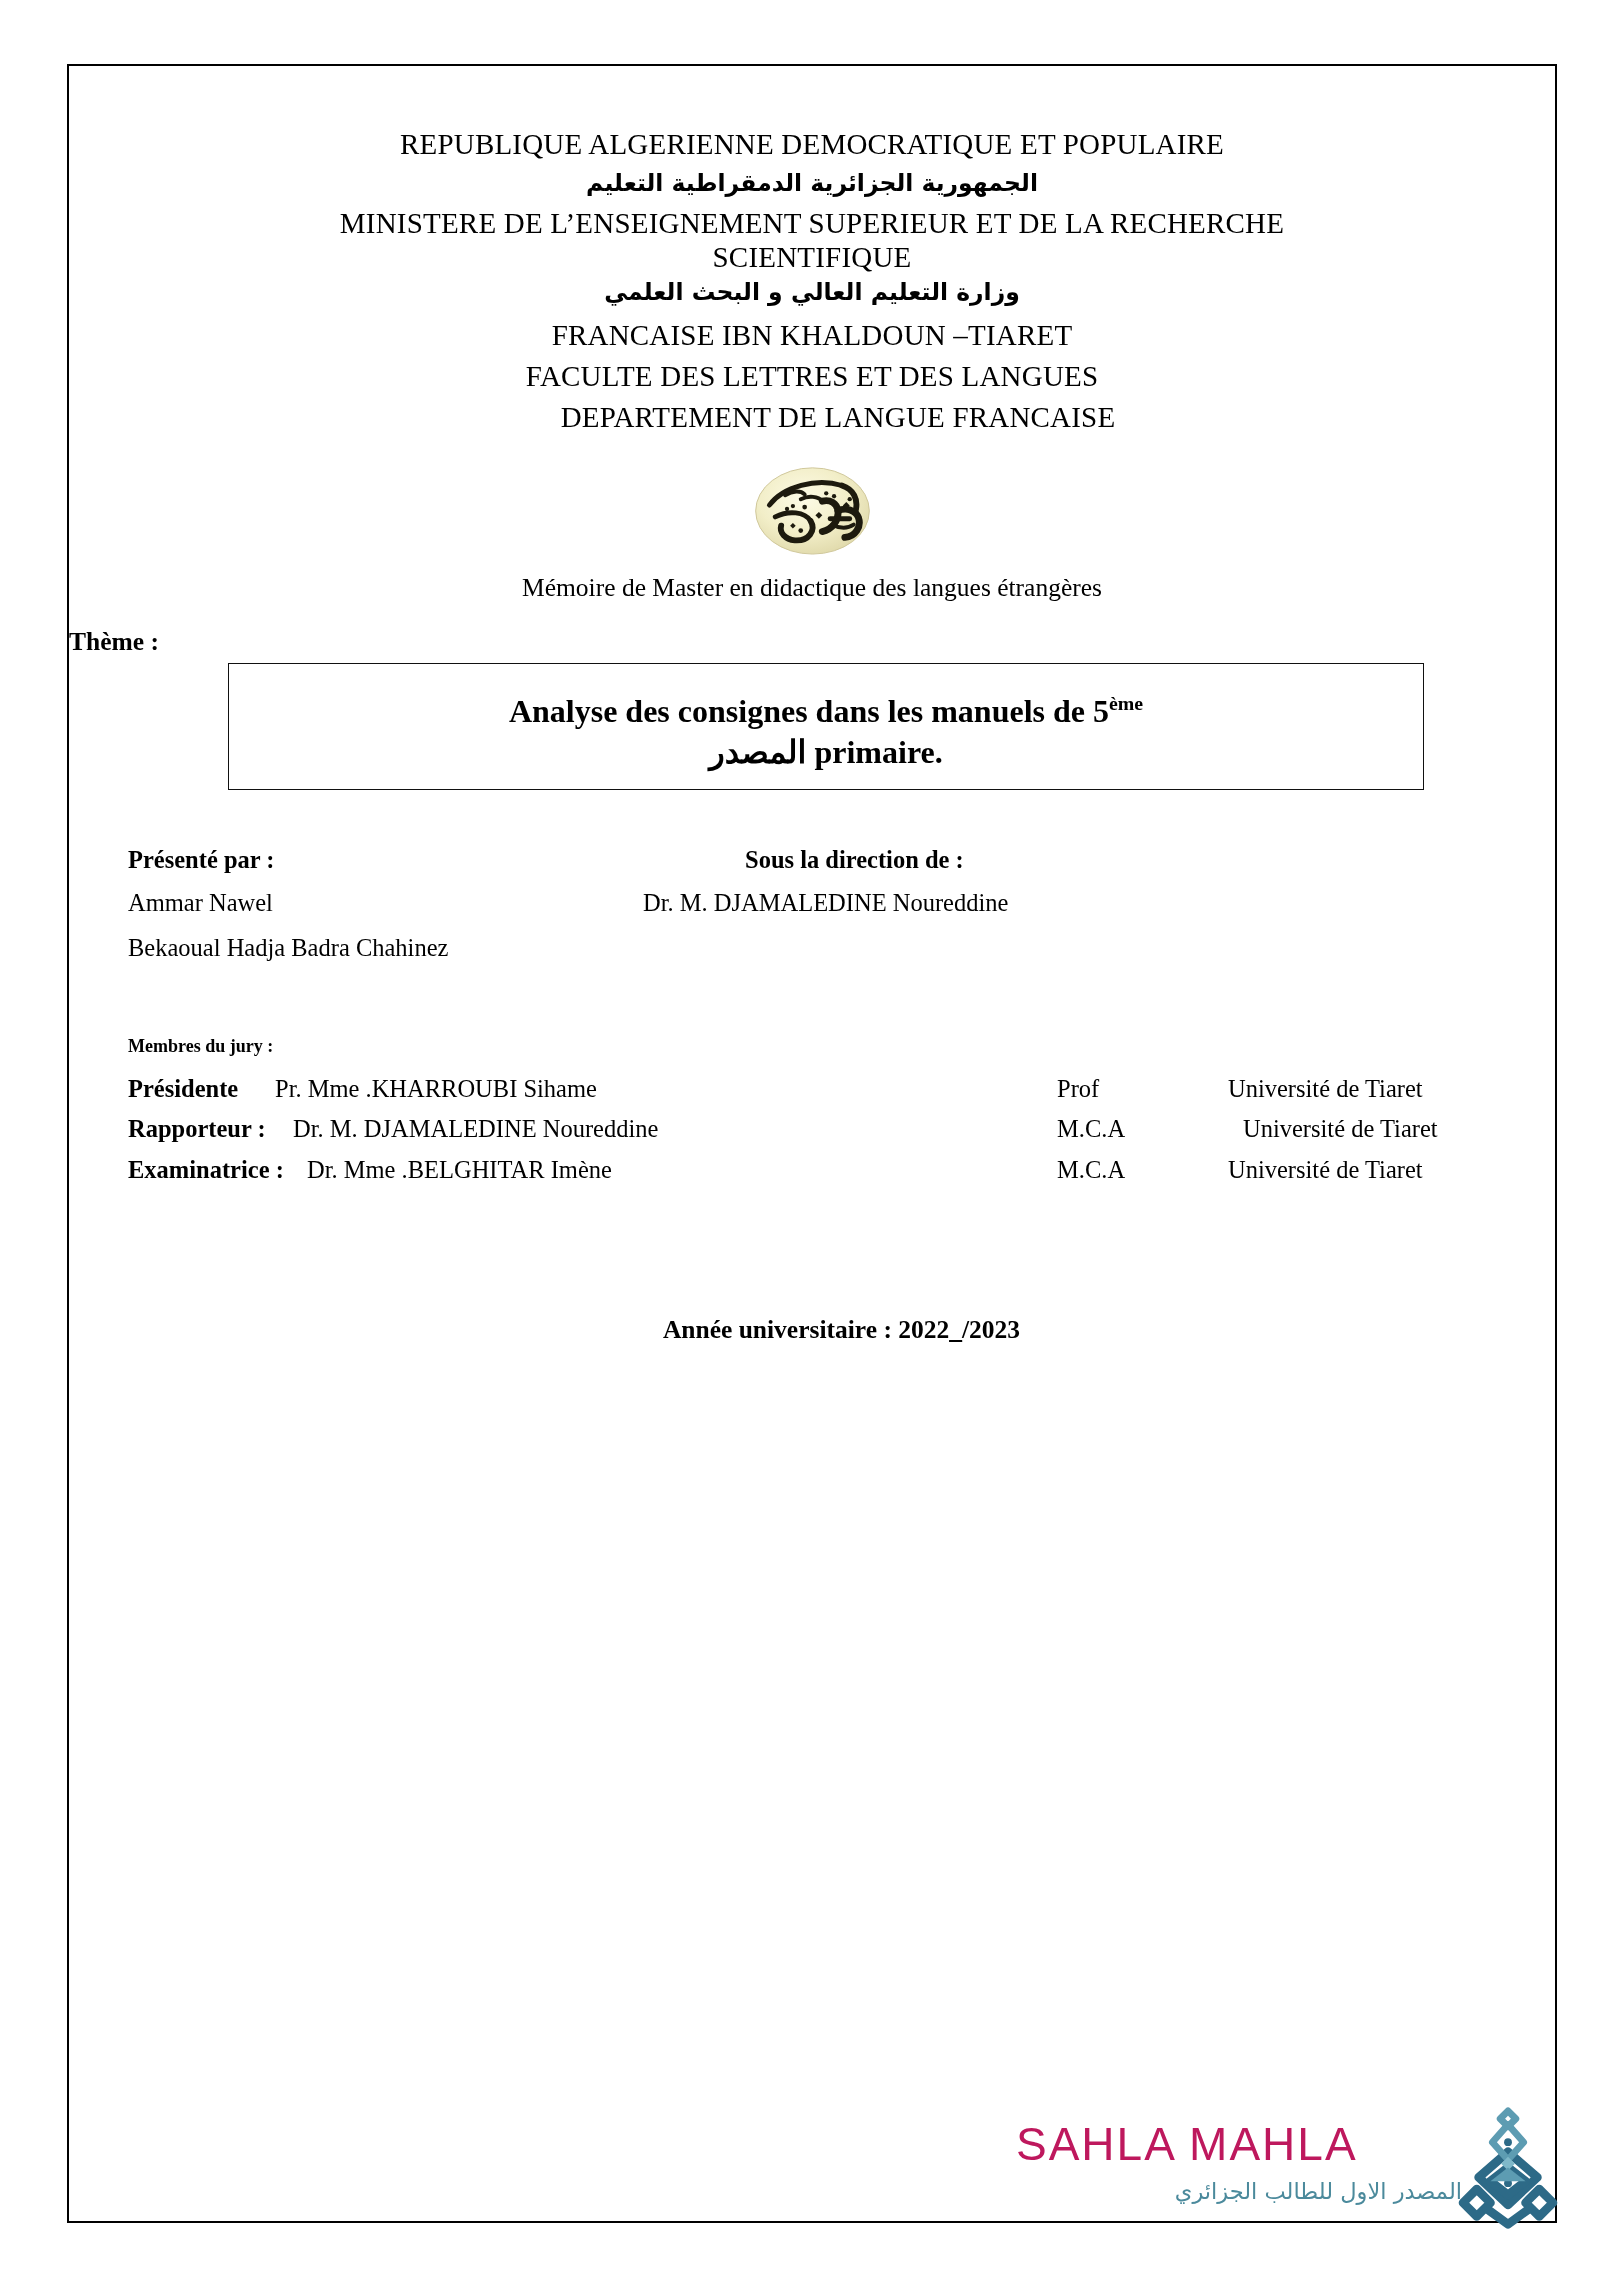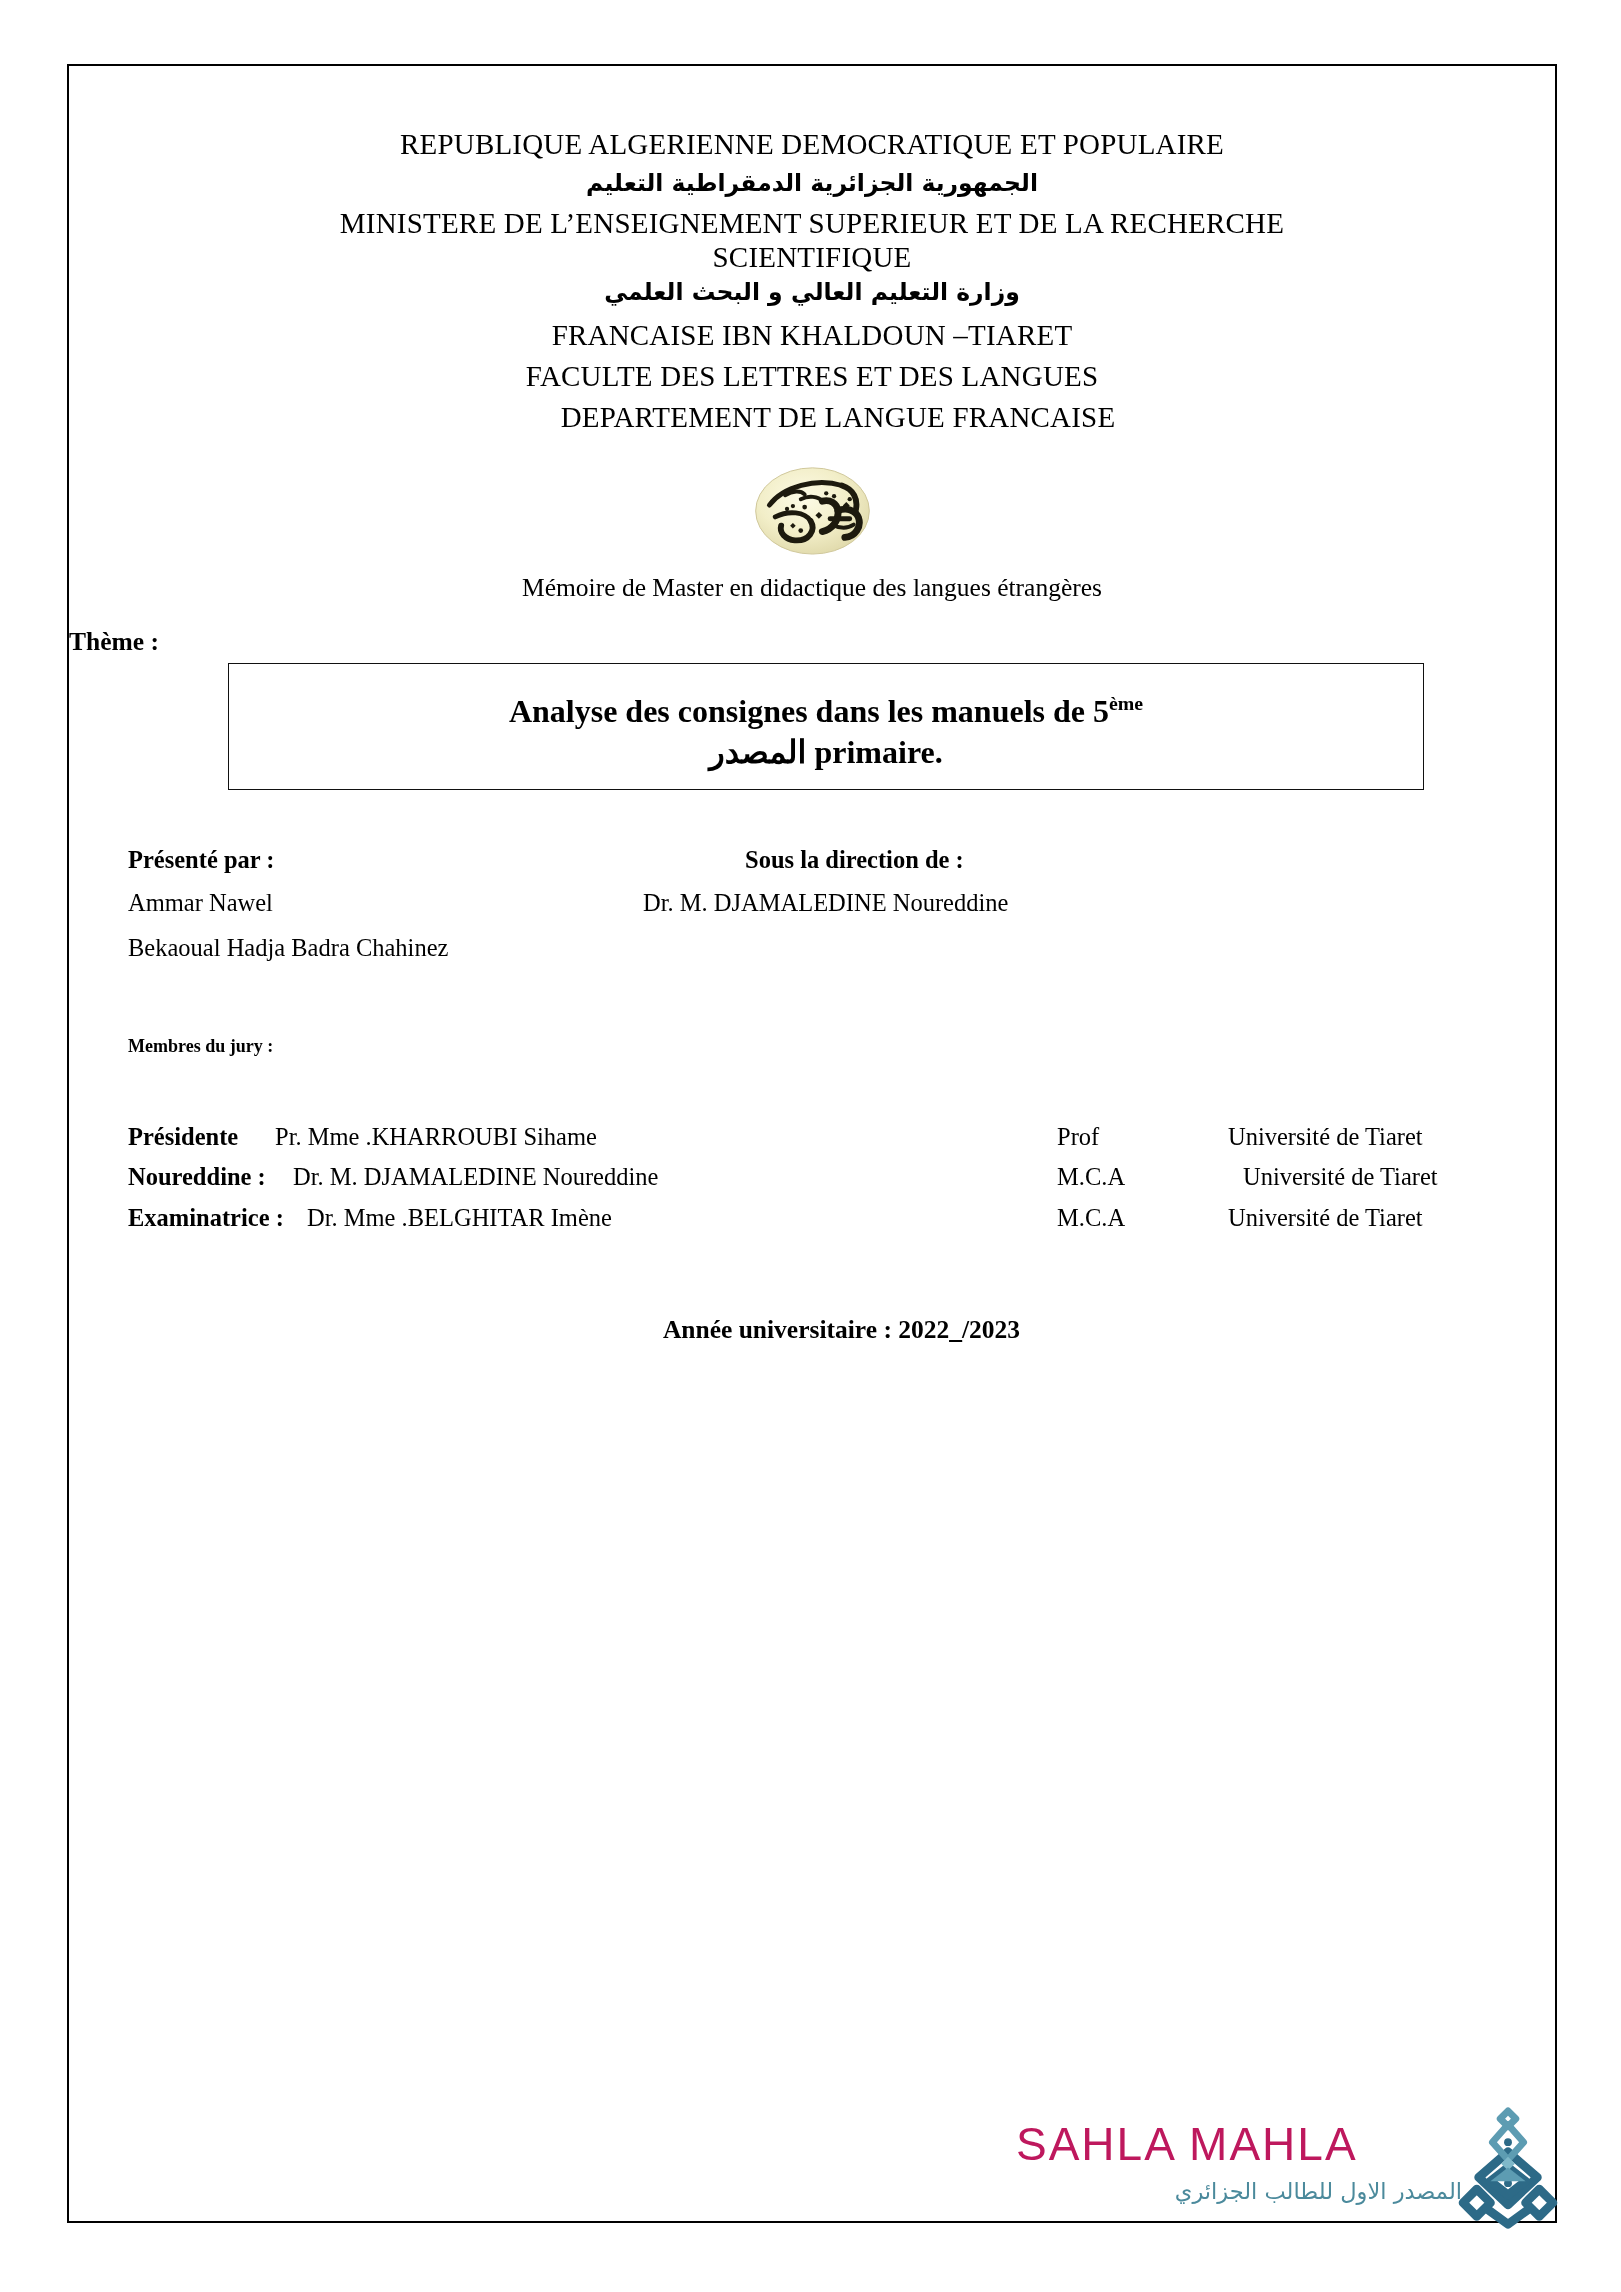--- a/index.html
+++ b/index.html
@@ -143,21 +143,20 @@
     top: 970px;
     font-size: 18px;
     font-weight: bold;
   }
   .jury-row {
     position: absolute;
     left: 59px;
     width: 1382px;
     font-size: 24.5px;
     height: 31px;
-    margin-top: 48px;
   }
   .jury-row .role { position: absolute; left: 0; font-weight: bold; }
   .jury-row .name { position: absolute; }
   .jury-row .grade { position: absolute; }
   .jury-row .univ  { position: absolute; }
 
   #jury-0 { top: 1009px; }
   #jury-1 { top: 1049px; }
   #jury-2 { top: 1090px; }
 
@@ -311,21 +310,21 @@
   <div id="jury-head">Membres du jury :</div>
 
   <div id="jury-0" class="jury-row">
     <span class="role" style="left:0px;">Présidente</span>
     <span class="name" style="left:147px;">Pr.  Mme .KHARROUBI  Sihame</span>
     <span class="grade" style="left:929px;">Prof</span>
     <span class="univ" style="left:1100px;">Université de Tiaret</span>
   </div>
 
   <div id="jury-1" class="jury-row">
-    <span class="role" style="left:0px;">Noureddine :</span>
+    <span class="role" style="left:0px;">Rapporteur :</span>
     <span class="name" style="left:165px;">Dr. M. DJAMALEDINE Noureddine</span>
     <span class="grade" style="left:929px;">M.C.A</span>
     <span class="univ" style="left:1115px;">Université de Tiaret</span>
   </div>
 
   <div id="jury-2" class="jury-row">
     <span class="role" style="left:0px;">Examinatrice :</span>
     <span class="name" style="left:179px;">Dr.  Mme .BELGHITAR Imène</span>
     <span class="grade" style="left:929px;">M.C.A</span>
     <span class="univ" style="left:1100px;">Université de Tiaret</span>

